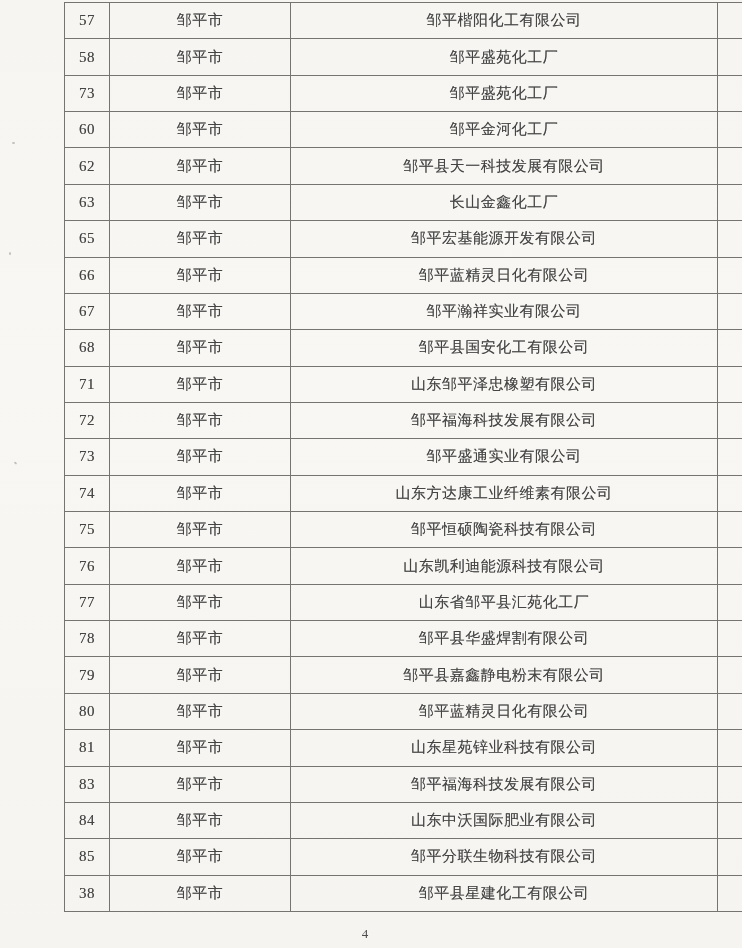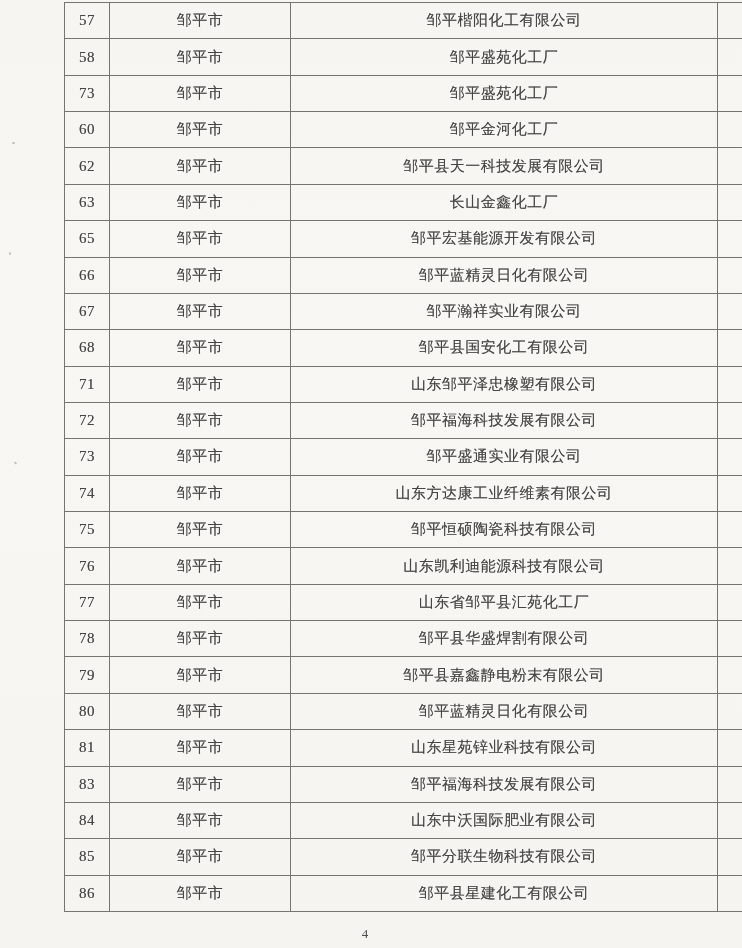--- a/index.html
+++ b/index.html
@@ -232,21 +232,21 @@
         </tr>
 
         <tr>
           <td class="col-no">85</td>
           <td class="col-city">邹平市</td>
           <td class="col-company">邹平分联生物科技有限公司</td>
           <td class="col-extra"></td>
         </tr>
 
         <tr>
-          <td class="col-no">86</td>
+          <td class="col-no">38</td>
           <td class="col-city">邹平市</td>
           <td class="col-company">邹平县星建化工有限公司</td>
           <td class="col-extra"></td>
         </tr>
       </tbody>
   </table>
 
   <div class="page-number">4</div>
 
 </div>

